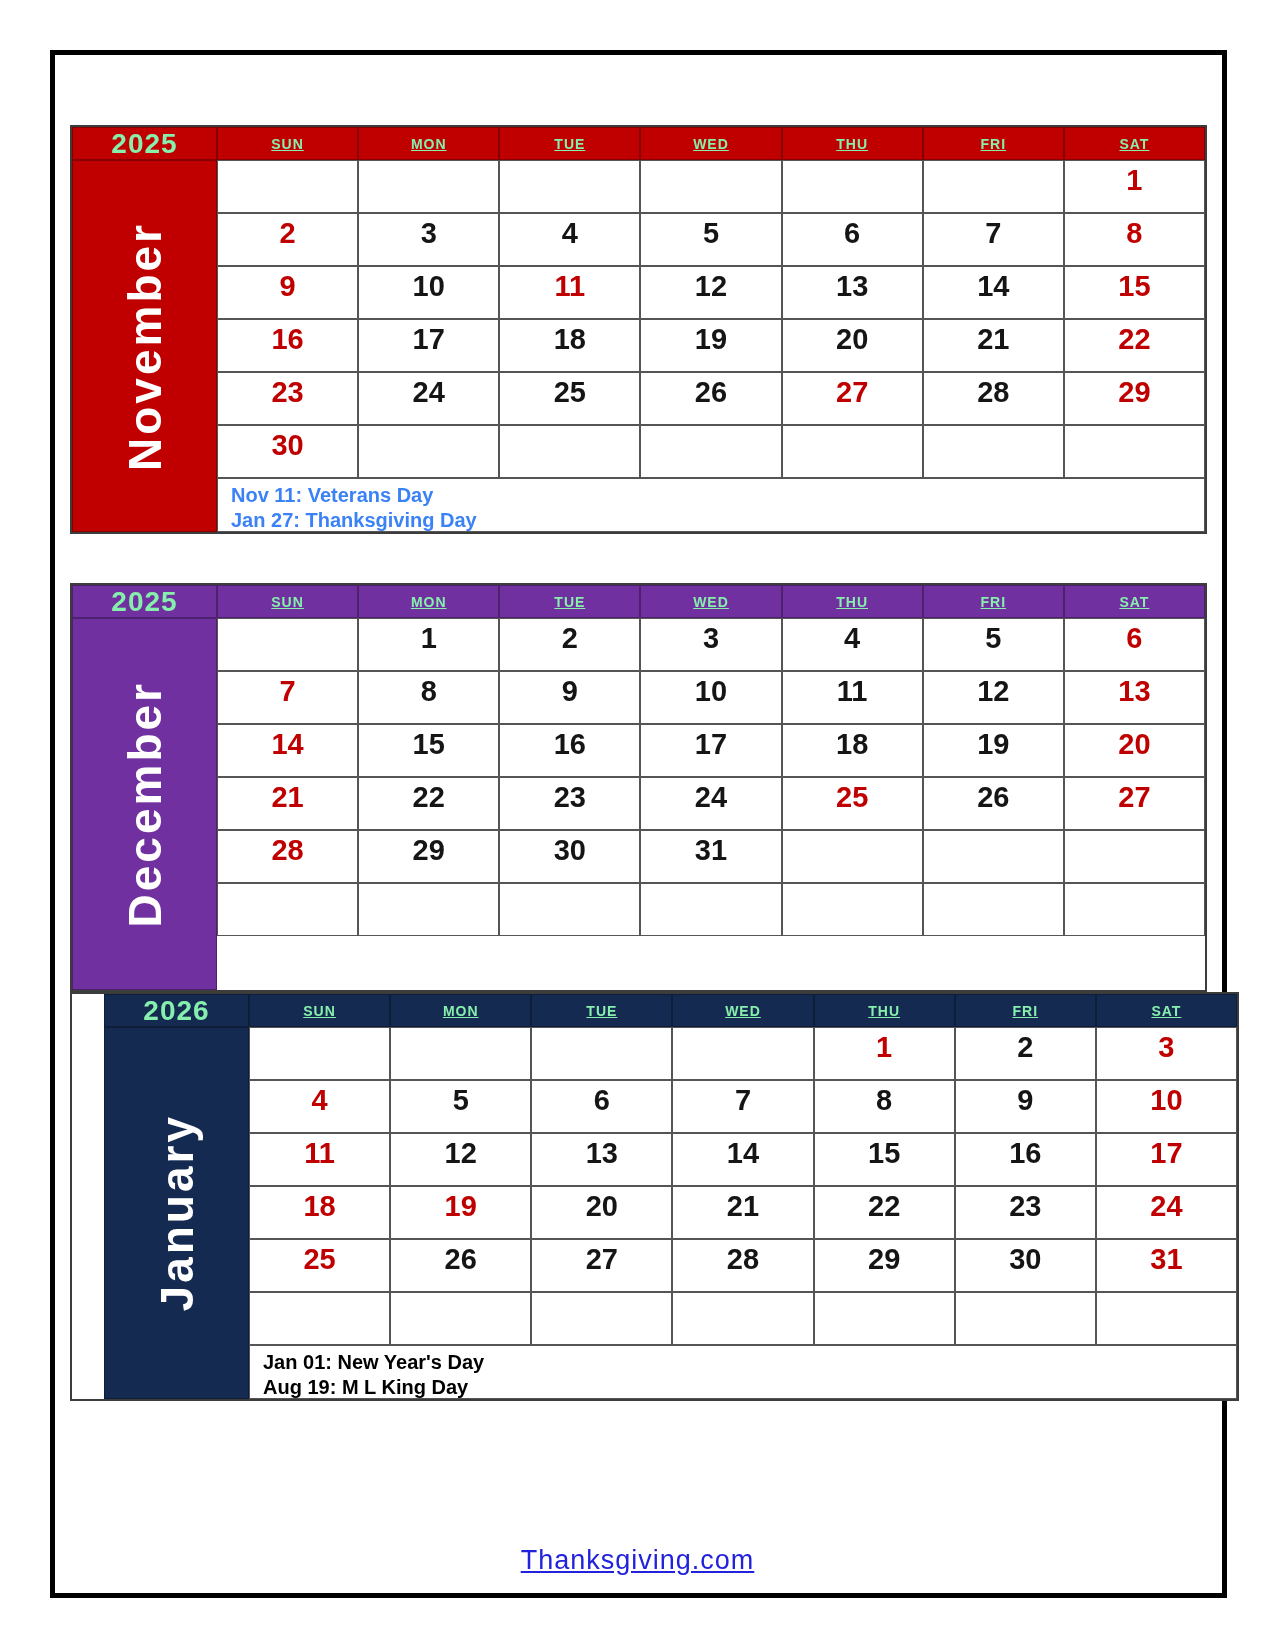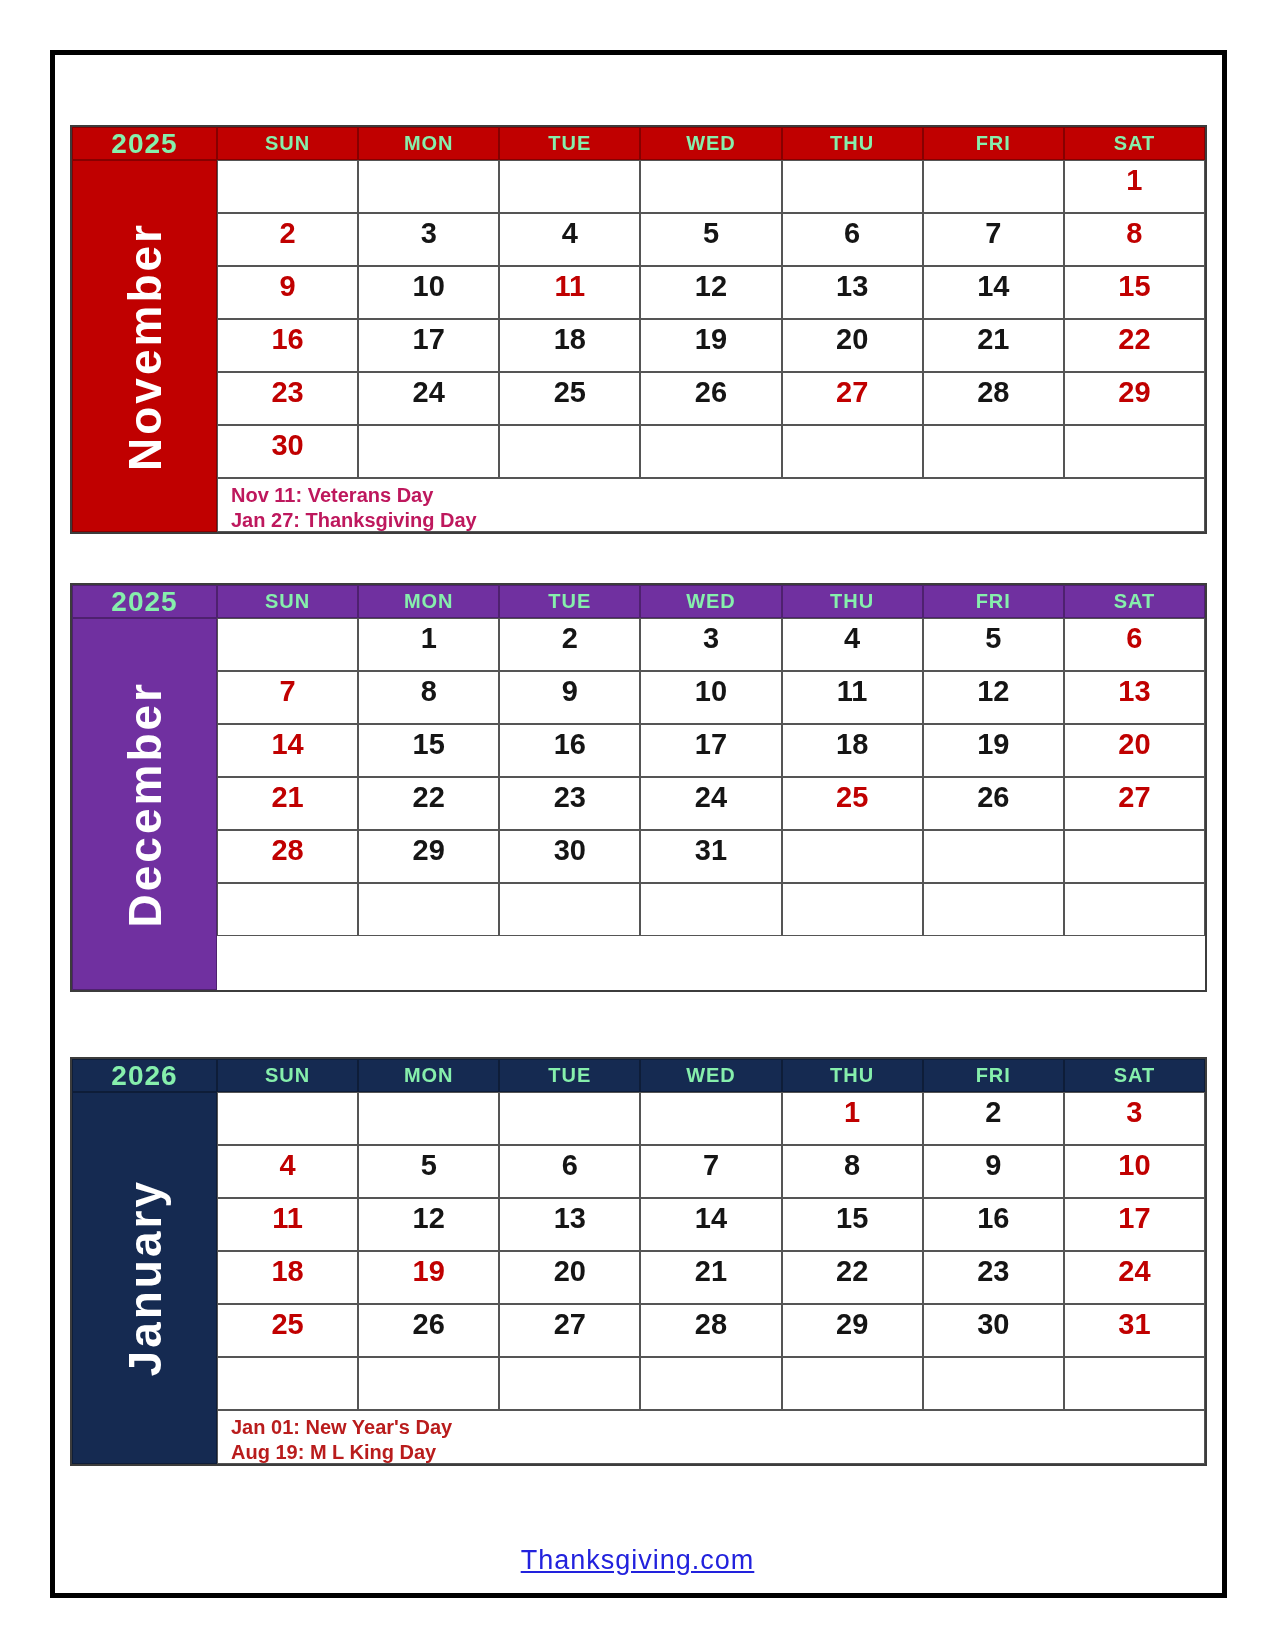--- a/index.html
+++ b/index.html
@@ -11,28 +11,28 @@
   .page-frame{
     position:absolute;left:50px;top:50px;width:1177px;height:1548px;
     box-sizing:border-box;border:5px solid #000;pointer-events:none;
   }
   .month{
     position:absolute;left:70px;width:1133px;
     display:grid;grid-template-columns:145px repeat(7,1fr);
     grid-template-rows:33px repeat(6,53px) 54px;
     border:2px solid #3c3c3c;background:#fff;
   }
-  .month.m0{top:125px;} .month.m1{top:583px;} .month.m2{top:1057px;}
+  .month.m0{top:125px;} .month.m1{top:583px;} .month.m2{top:992px;padding-left:32px;}
   .year-cell,.day-head{
     background:var(--theme);color:#86efac;font-weight:bold;
     display:flex;align-items:center;justify-content:center;
     border:1px solid rgba(0,0,0,.30);letter-spacing:1px;
   }
   .year-cell{font-size:28px;}
-  .day-head{font-size:20px;}
+  .day-head{font-size:14px;text-decoration:underline;}
   .band{
     grid-column:1;grid-row:2 / span 7;background:var(--theme);
     display:flex;align-items:center;justify-content:center;
     border:1px solid rgba(0,0,0,.30);
   }
   .band .band-text{
     writing-mode:vertical-rl;transform:rotate(180deg);
     color:#fff;font-weight:bold;font-size:46px;letter-spacing:3px;
   }
   .date-cell{
@@ -104,21 +104,21 @@
     <div class="date-cell red" style="grid-area: 6 / 6;">27</div>
     <div class="date-cell" style="grid-area: 6 / 7;">28</div>
     <div class="date-cell red" style="grid-area: 6 / 8;">29</div>
     <div class="date-cell red" style="grid-area: 7 / 2;">30</div>
     <div class="date-cell" style="grid-area: 7 / 3;"></div>
     <div class="date-cell" style="grid-area: 7 / 4;"></div>
     <div class="date-cell" style="grid-area: 7 / 5;"></div>
     <div class="date-cell" style="grid-area: 7 / 6;"></div>
     <div class="date-cell" style="grid-area: 7 / 7;"></div>
     <div class="date-cell" style="grid-area: 7 / 8;"></div>
-    <div class="holiday-cell" style="color: #be185d;">
+    <div class="holiday-cell" style="color: #3b82f6;">
       <div>Nov 11: Veterans Day</div>
       <div>Jan 27: Thanksgiving Day</div>
     </div>
   </section>
 <section class="month m1" style="--theme: #7030a0;">
     <div class="year-cell">2025</div>
     <div class="day-head">SUN</div>
     <div class="day-head">MON</div>
     <div class="day-head">TUE</div>
     <div class="day-head">WED</div>
@@ -218,21 +218,21 @@
     <div class="date-cell" style="grid-area: 6 / 6;">29</div>
     <div class="date-cell" style="grid-area: 6 / 7;">30</div>
     <div class="date-cell red" style="grid-area: 6 / 8;">31</div>
     <div class="date-cell" style="grid-area: 7 / 2;"></div>
     <div class="date-cell" style="grid-area: 7 / 3;"></div>
     <div class="date-cell" style="grid-area: 7 / 4;"></div>
     <div class="date-cell" style="grid-area: 7 / 5;"></div>
     <div class="date-cell" style="grid-area: 7 / 6;"></div>
     <div class="date-cell" style="grid-area: 7 / 7;"></div>
     <div class="date-cell" style="grid-area: 7 / 8;"></div>
-    <div class="holiday-cell" style="color: #b91c1c;">
+    <div class="holiday-cell" style="color: #000000;">
       <div>Jan 01: New Year's Day</div>
       <div>Aug 19: M L King Day</div>
     </div>
   </section>
 
 <div class="footer">
   <a>Thanksgiving.com</a>
 </div>
 
 </body></html>

